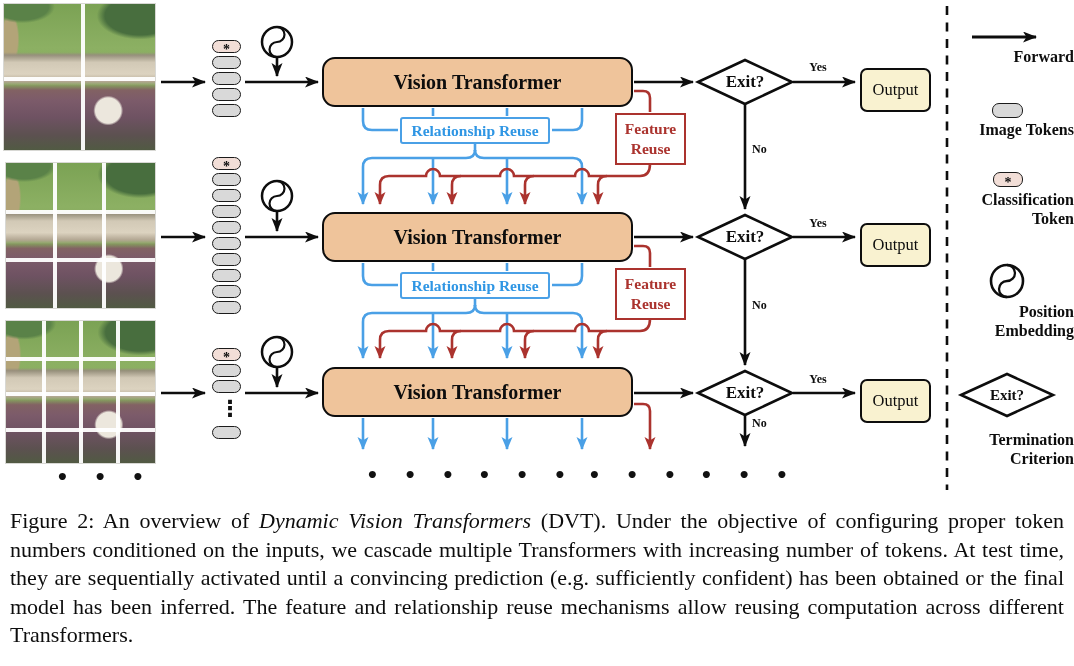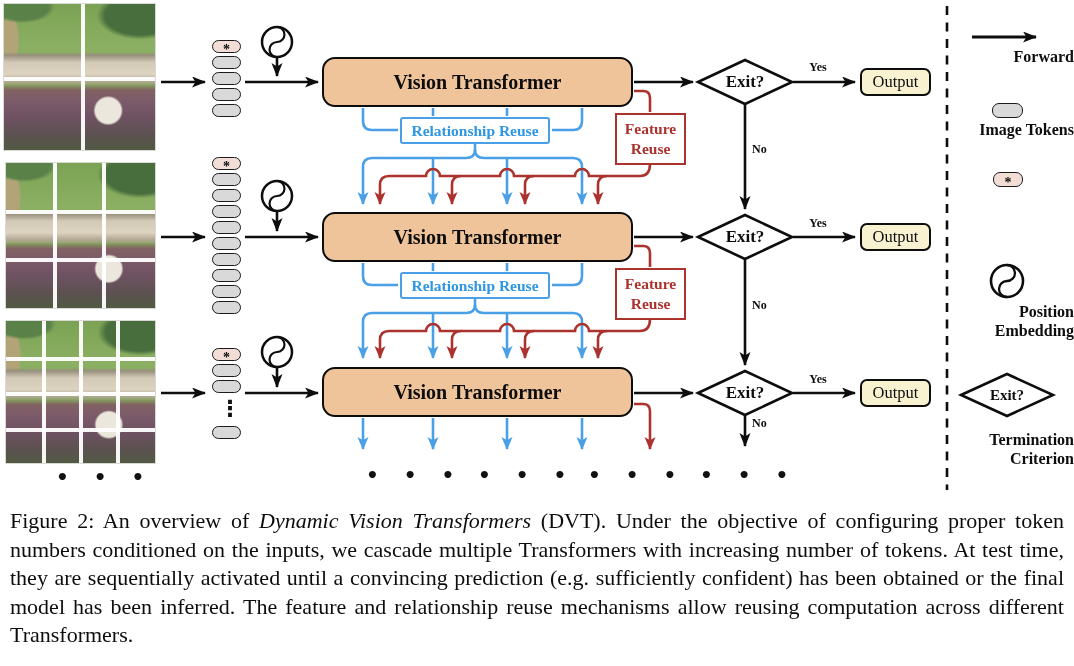--- a/index.html
+++ b/index.html
@@ -27,21 +27,21 @@
   .tok.cls{background:#f2ded7;display:flex;align-items:center;justify-content:center;}
   .tok.cls span{font-weight:bold;font-size:14px;line-height:0;transform:translateY(2.5px);}
 
   
   .vt{left:322px;width:311px;height:50px;background:#efc49b;border:2.6px solid #0d0d0d;border-radius:13px;
       display:flex;align-items:center;justify-content:center;font-weight:bold;font-size:20px;}
   .rr{left:400px;width:150px;height:27px;background:#fff;border:2.3px solid #4aa0e6;border-radius:3px;color:#2f96e4;
       font-weight:bold;font-size:15.5px;display:flex;align-items:center;justify-content:center;white-space:nowrap;}
   .fr{left:615px;width:71px;height:52px;background:#fff;border:2.4px solid #ab332e;color:#ab332e;font-weight:bold;
       font-size:15.5px;display:flex;flex-direction:column;align-items:center;justify-content:center;line-height:20px;}
-  .out{left:860px;width:71px;height:28px;background:#f9f2d0;border:2.3px solid #0d0d0d;border-radius:7px;
+  .out{left:860px;width:71px;height:44px;background:#f9f2d0;border:2.3px solid #0d0d0d;border-radius:7px;
       display:flex;align-items:center;justify-content:center;font-size:16.5px;}
   .exitlab{left:698px;width:94px;text-align:center;font-weight:bold;font-size:17px;}
   .yn{font-weight:bold;font-size:12px;}
   .yes{left:794px;width:48px;text-align:center;}
 
   .dots{font-family:"DejaVu Sans",sans-serif;font-weight:bold;font-size:20px;letter-spacing:9px;color:#111;white-space:nowrap;}
   .vdots{font-family:"DejaVu Sans",sans-serif;font-weight:bold;font-size:22px;line-height:1;color:#111;}
 
   
   .lg{left:948px;width:126px;text-align:right;font-weight:bold;font-size:16px;line-height:19px;}
@@ -235,20 +235,21 @@
   <div class="abs dots" style="left:478px;top:463px;">• • •</div>
   <div class="abs dots" style="left:588px;top:463px;">• • •</div>
   <div class="abs dots" style="left:700px;top:463px;">• • •</div>
 
   <div class="abs lg" style="top:47px;">Forward</div>
   <div class="abs tok lgtok" style="top:103px;"></div>
   <div class="abs lg" style="top:120px;">Image Tokens</div>
   <div class="abs tok cls lgtok" style="top:172px;left:993px;width:30px;height:15px;">
       <span>*</span>
     </div>
+  <div class="abs lg" style="top:190px;">Classification Token</div>
   <div class="abs lg" style="top:302px;">Position Embedding</div>
   <div class="abs" style="left:961px;top:387px;width:92px;text-align:center;font-weight:bold;font-size:15px;">Exit?</div>
   <div class="abs lg" style="top:430px;">Termination Criterion</div>
 
   <div class="abs caption">
     <span>Figure 2: An overview of </span><i>Dynamic Vision Transformers</i><span> (DVT). Under the objective of configuring proper token numbers conditioned on the inputs, we cascade multiple Transformers with increasing number of tokens. At test time, they are sequentially activated until a convincing prediction (e.g. sufficiently confident) has been obtained or the final model has been inferred. The feature and relationship reuse mechanisms allow reusing computation across different Transformers.</span>
   </div>
 
 </div>
 

